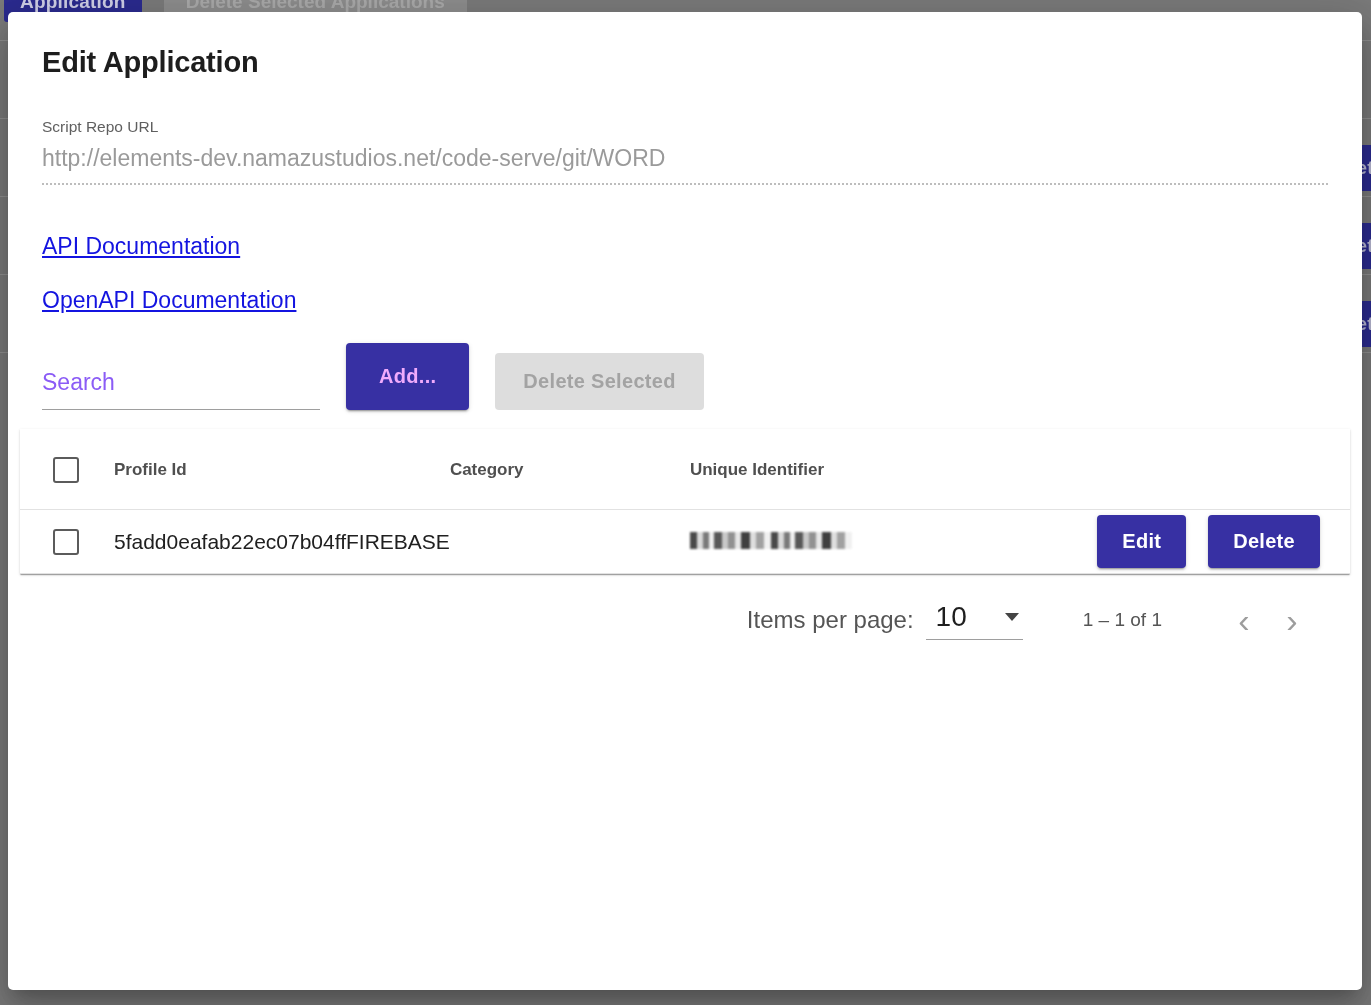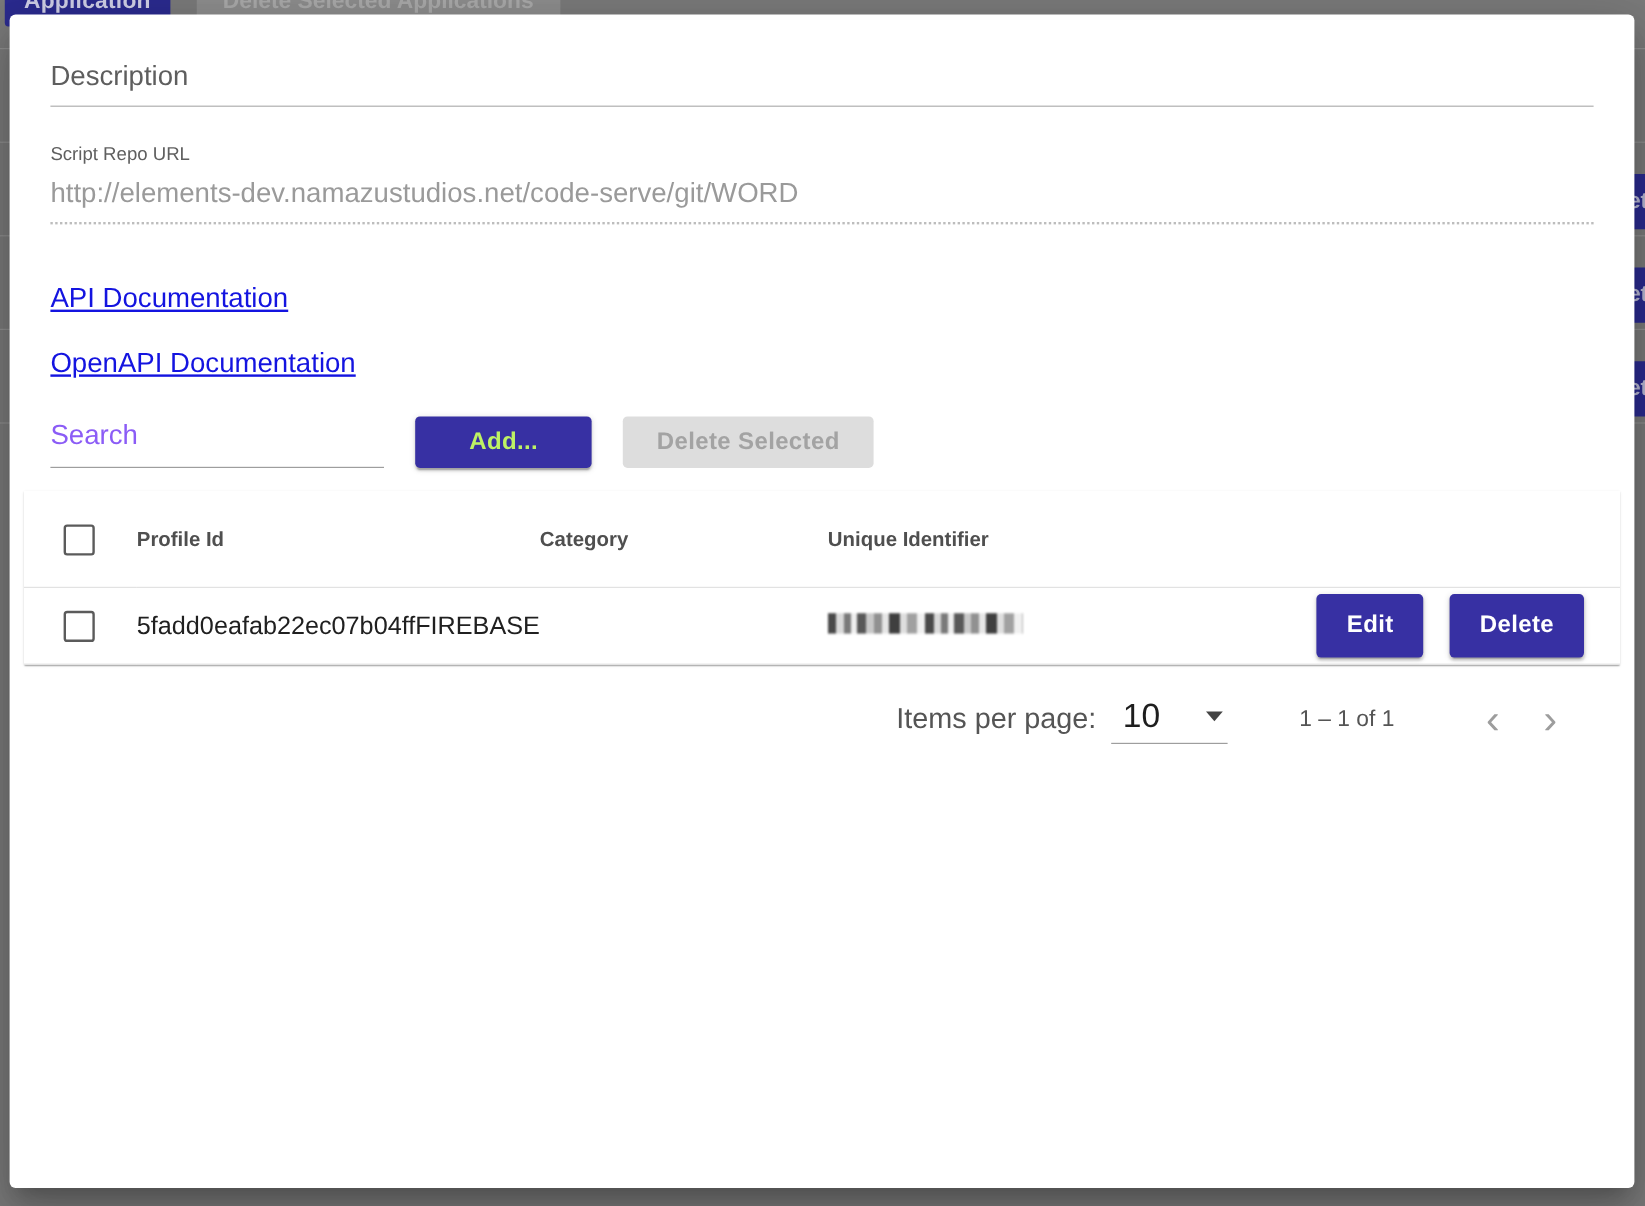--- a/index.html
+++ b/index.html
@@ -189,29 +189,29 @@
   .btn-raised {
     border: none;
     border-radius: 4px;
     font-weight: bold;
     font-size: 20px;
     cursor: pointer;
     letter-spacing: .3px;
   }
   .btn-add {
     background: #3730a3;
-    color: #bef264;
-    height: 43px;
-    padding: 0 45px;
+    color: #f0abfc;
+    height: 67px;
+    padding: 0 33px;
     box-shadow: 0 3px 1px -2px rgba(0,0,0,.2), 0 2px 2px 0 rgba(0,0,0,.14), 0 1px 5px 0 rgba(0,0,0,.12);
   }
   .btn-del-selected {
     background: #dddddd;
     color: #a3a3a3;
-    height: 43px;
+    height: 57px;
     padding: 0 28px;
     cursor: default;
   }
 
   
   .table-card {
     margin: 0 12px;
     background: #fff;
     box-shadow: 0 2px 1px -1px rgba(0,0,0,.2), 0 1px 1px 0 rgba(0,0,0,.14), 0 1px 3px 0 rgba(0,0,0,.12);
   }
@@ -351,26 +351,23 @@
     <div class="bg-row-line" style="top:312px;"></div>
     <button class="bg-del-btn" style="top:105px;">Delete</button>
     <button class="bg-del-btn" style="top:183px;">Delete</button>
     <button class="bg-del-btn" style="top:261px;">Delete</button>
   </div>
 </div>
 
 <div id="dialog">
   <div class="dialog-inner">
 
-
-
-    <div class="field field-desc">
-      <div class="field-label">Description</div>
-      <div class="underline-solid"></div>
-    </div>
+    <div class="dialog-title">Edit Application</div>
+
+
 
     <div class="field field-repo">
       <div class="field-label">Script Repo URL</div>
       <div class="field-value placeholderish">http://elements-dev.namazustudios.net/code-serve/git/WORD</div>
       <div class="underline-dotted"></div>
     </div>
 
     <a class="doc-link">API Documentation</a>
     <a class="doc-link">OpenAPI Documentation</a>
 

